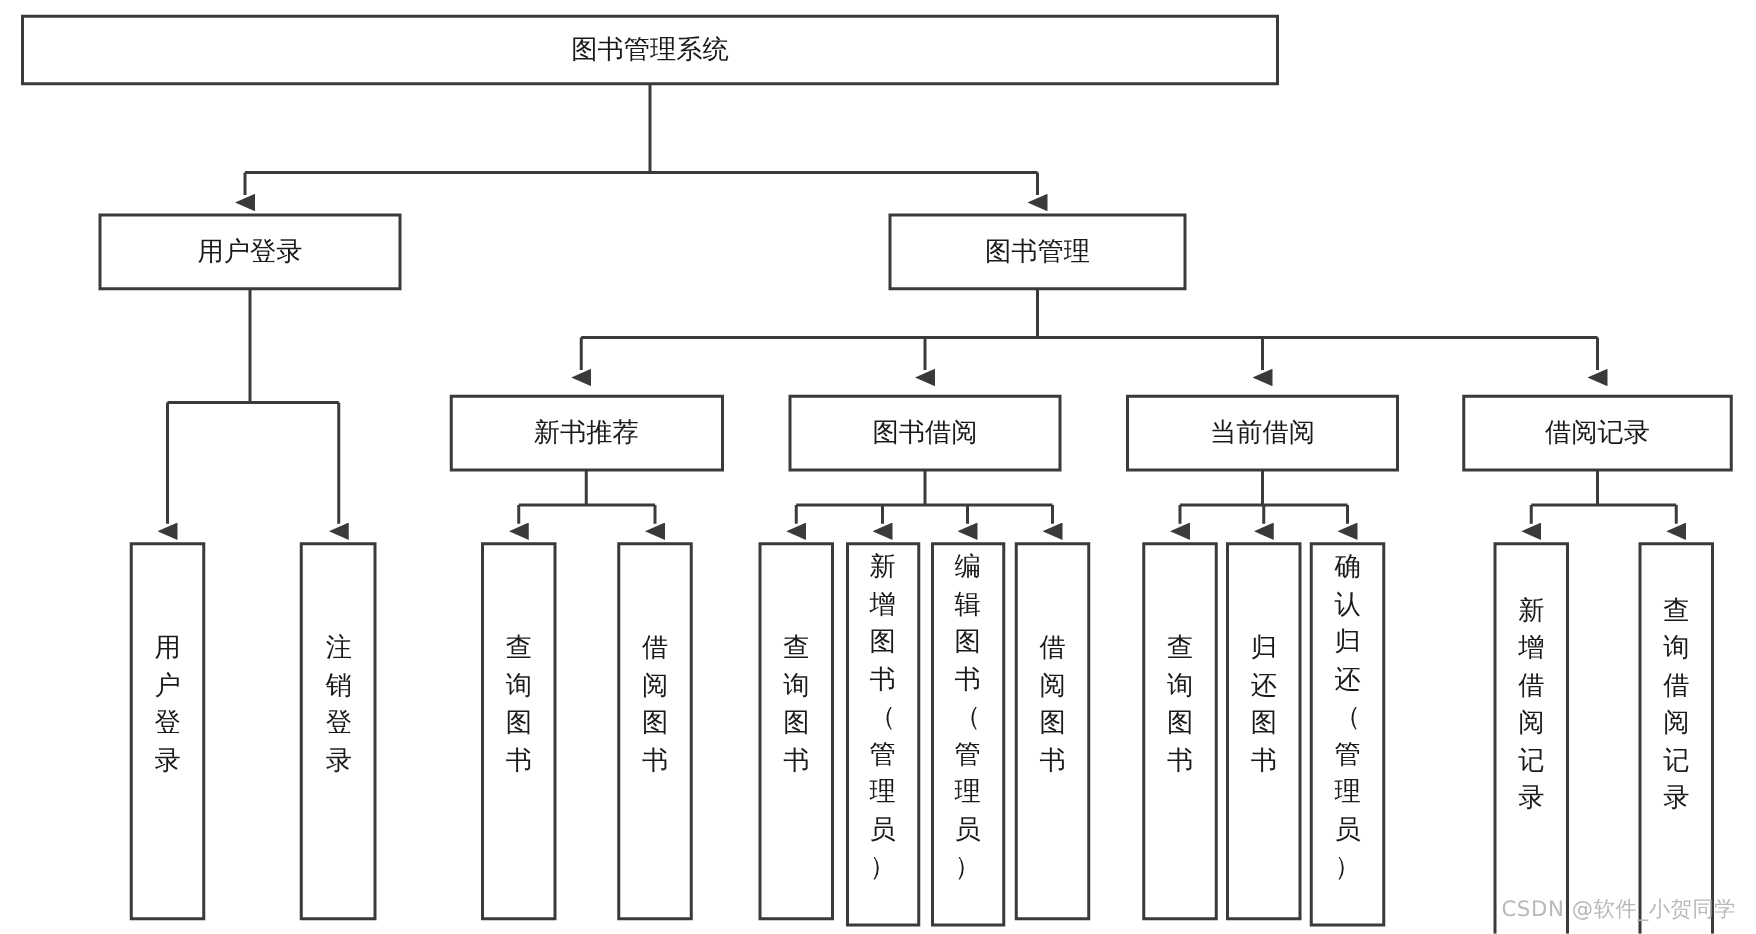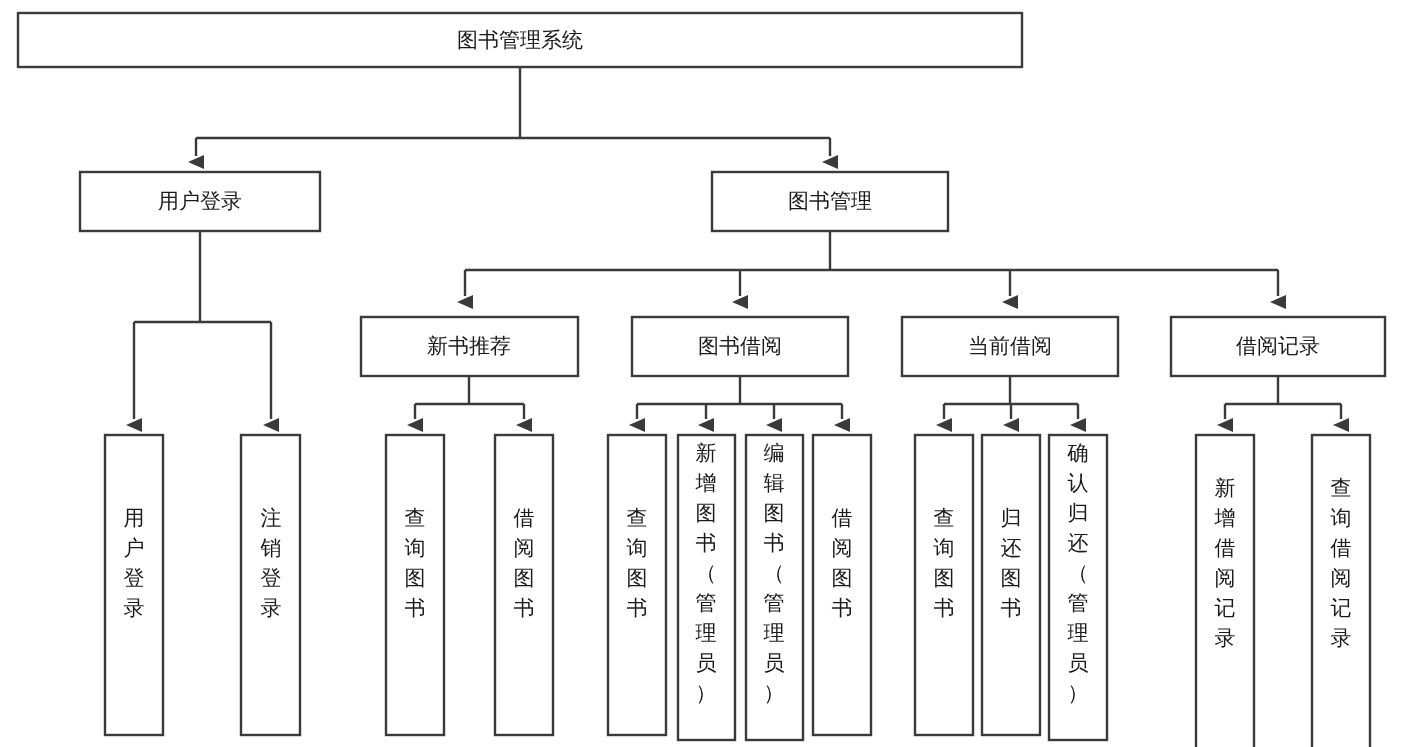--- a/index.html
+++ b/index.html
@@ -211,13 +211,14 @@
     <g>
       <rect class="node-box" x="1196" y="435" width="58" height="315"></rect>
       <text class="node-label-v" x="1225" y="495"><tspan x="1225" y="495">新</tspan><tspan x="1225" y="525">增</tspan><tspan x="1225" y="555">借</tspan><tspan x="1225" y="585">阅</tspan><tspan x="1225" y="615">记</tspan><tspan x="1225" y="645">录</tspan></text>
     </g>
     <g>
       <rect class="node-box" x="1312" y="435" width="58" height="315"></rect>
       <text class="node-label-v" x="1341" y="495"><tspan x="1341" y="495">查</tspan><tspan x="1341" y="525">询</tspan><tspan x="1341" y="555">借</tspan><tspan x="1341" y="585">阅</tspan><tspan x="1341" y="615">记</tspan><tspan x="1341" y="645">录</tspan></text>
     </g>
   </svg>
 
+  <div class="watermark">CSDN @软件_小贺同学</div>
 </div>
 
 </body></html>

